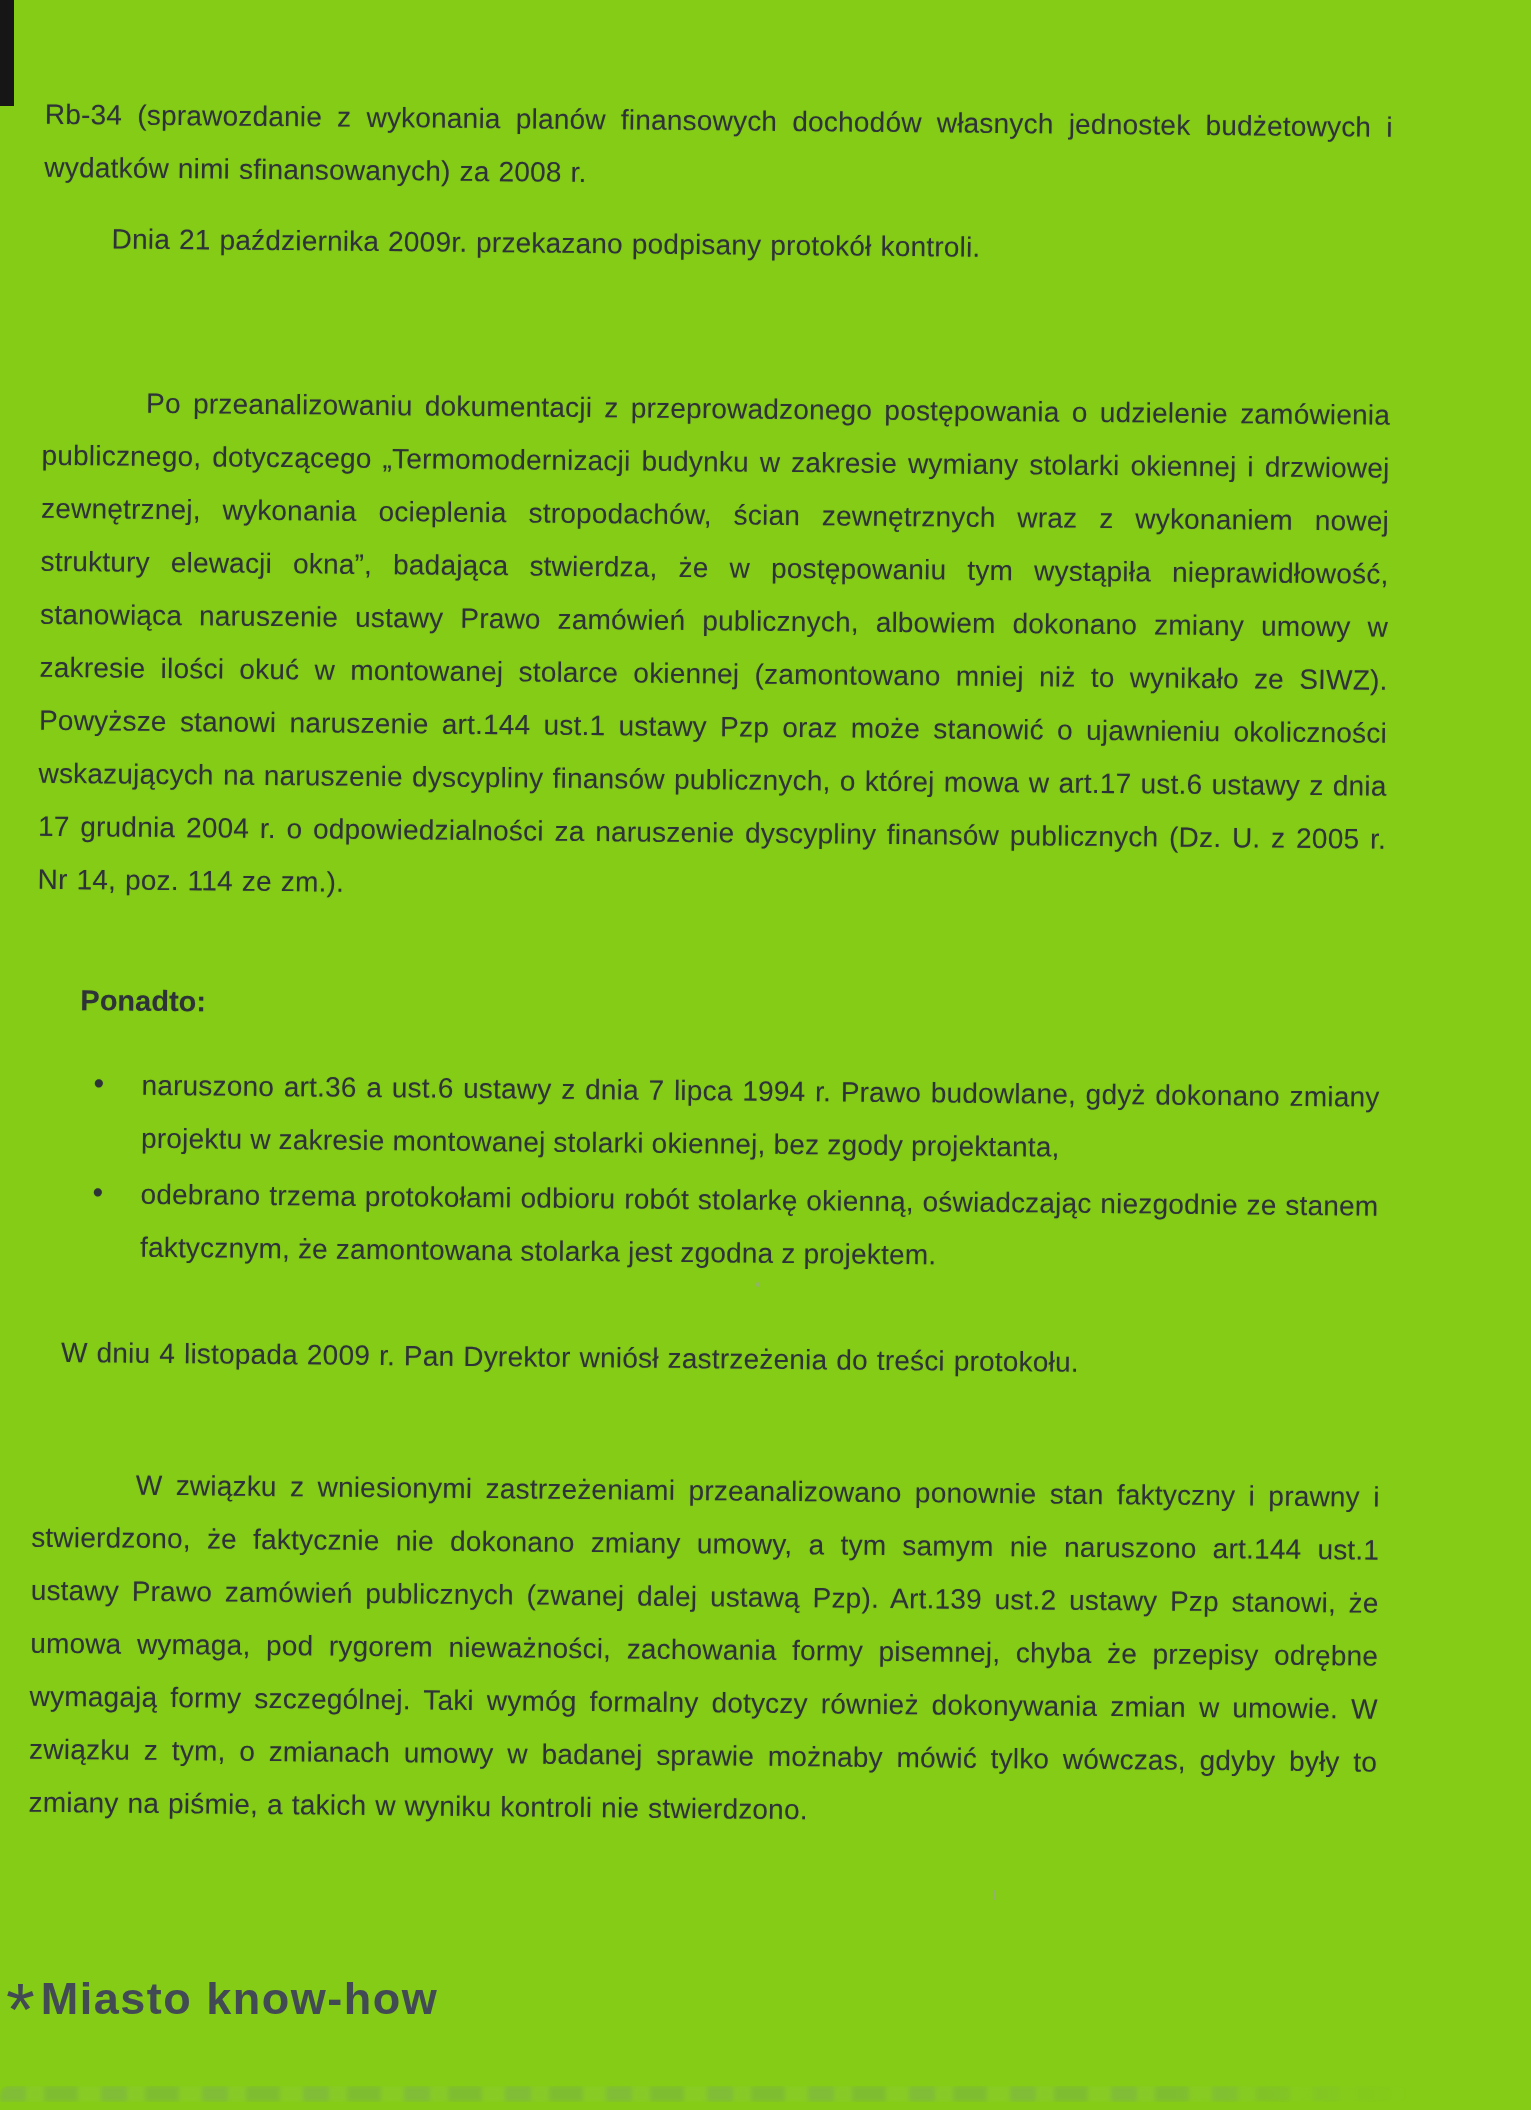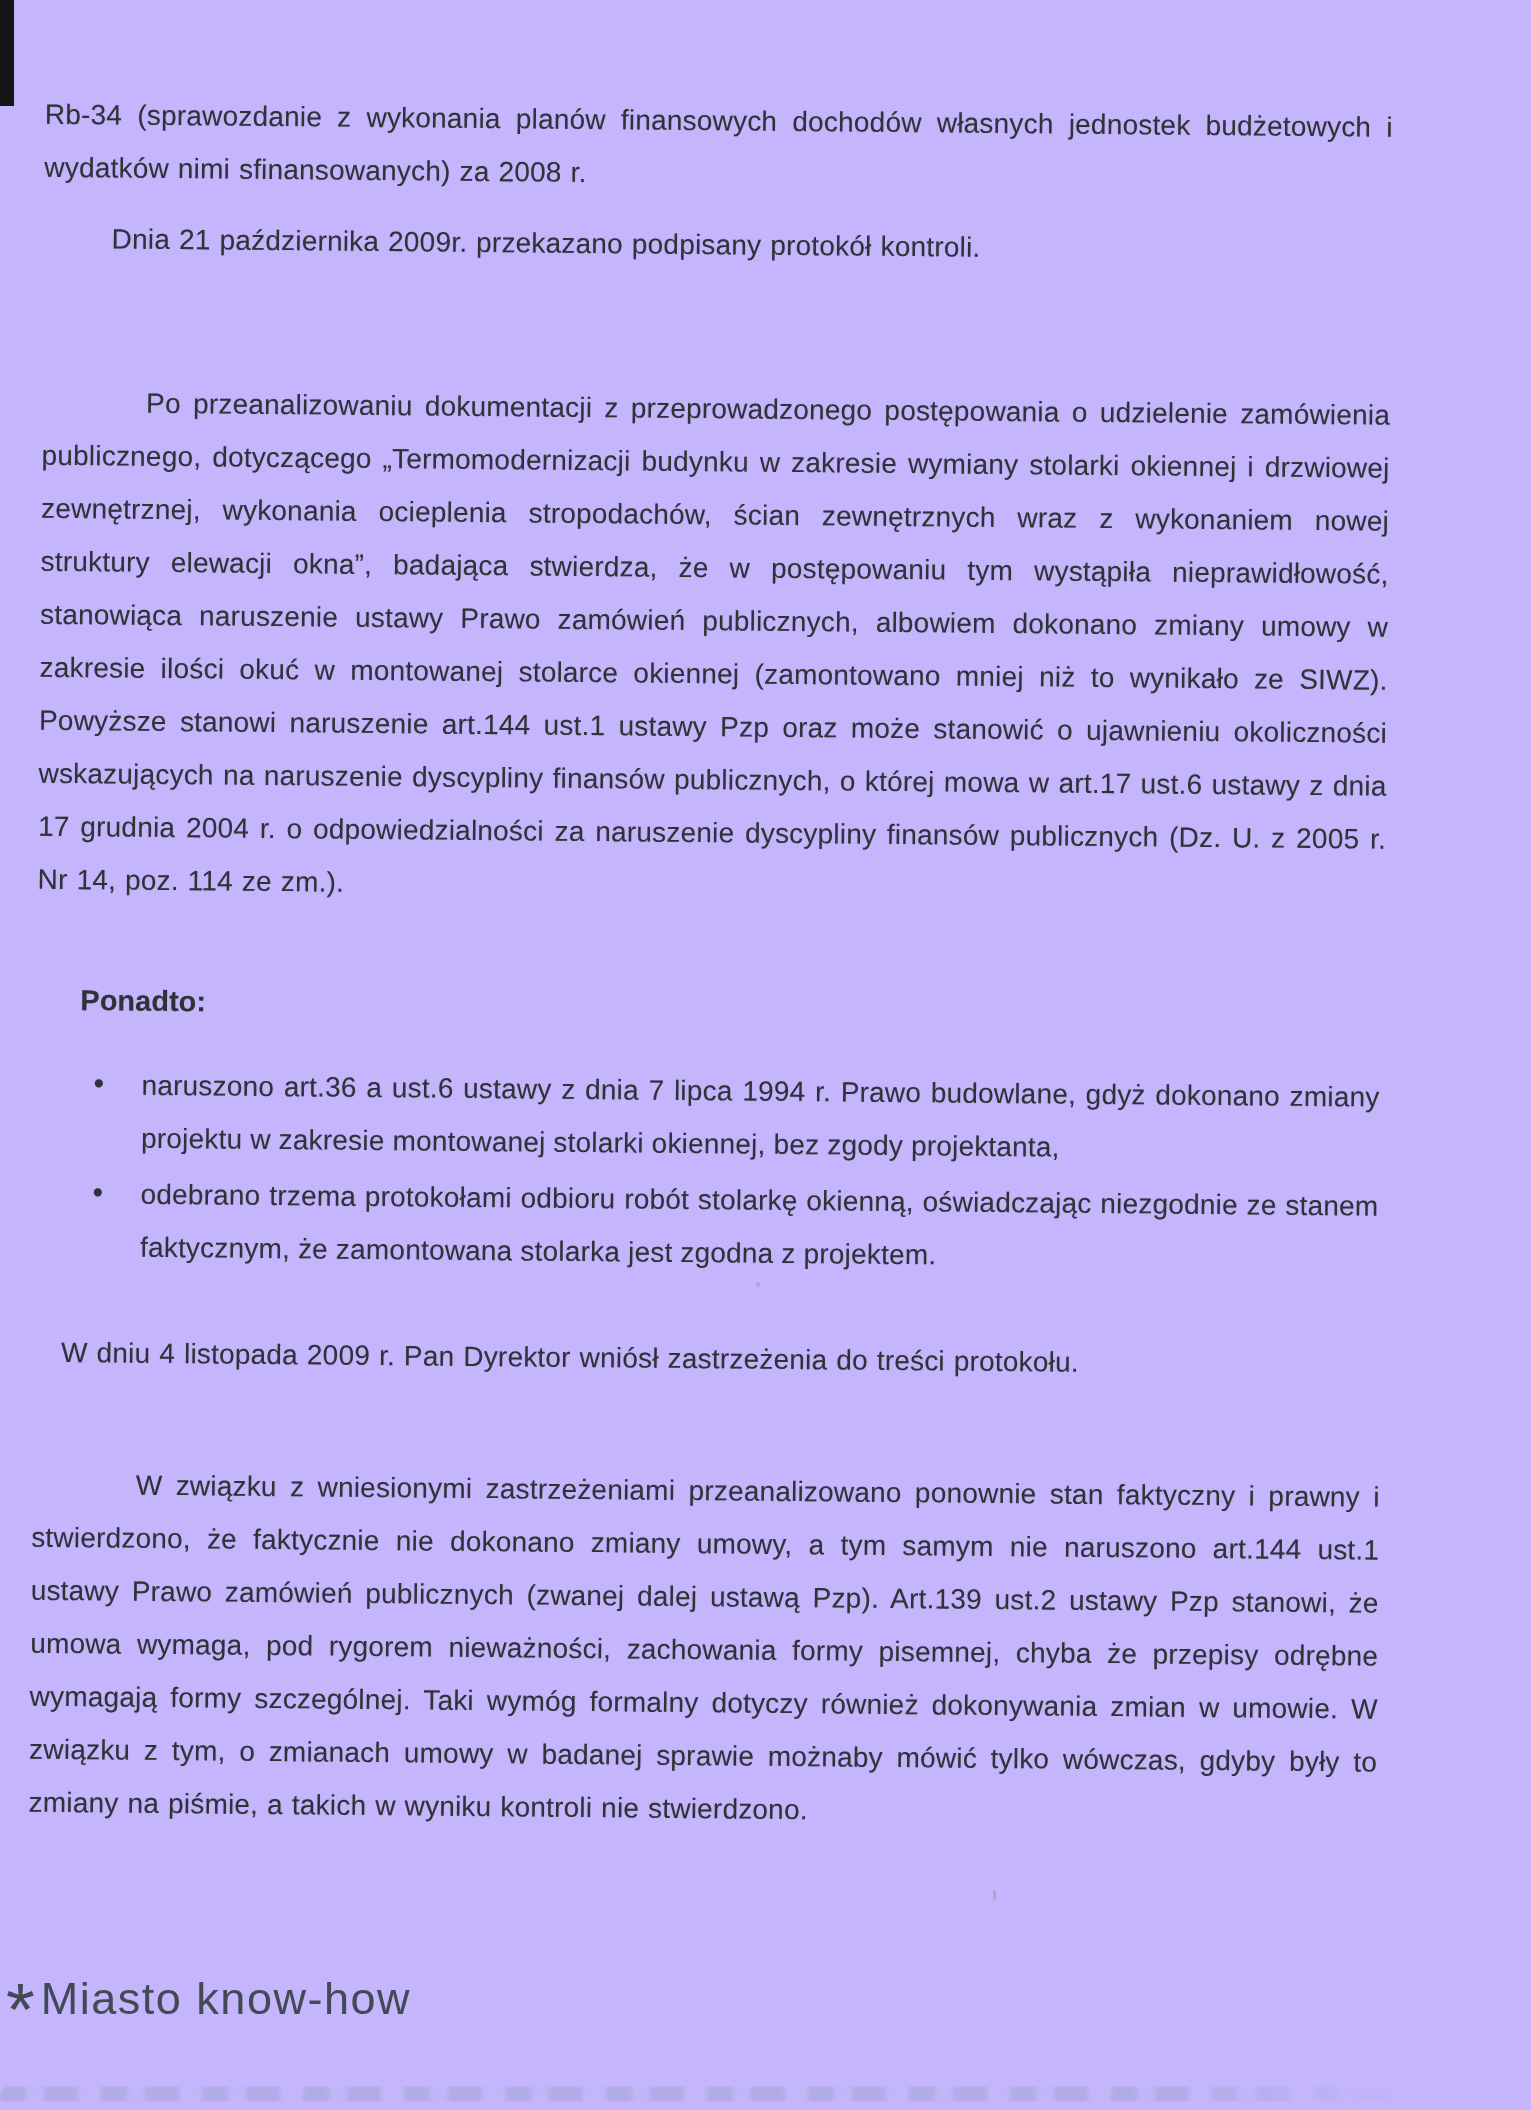--- a/index.html
+++ b/index.html
@@ -5,21 +5,21 @@
   html, body { margin: 0; padding: 0; }
   body {
     width: 1531px; height: 2110px;
     background: #fcfcfd;
     overflow: hidden;
     position: relative;
     font-family: "Liberation Sans", "DejaVu Sans", sans-serif;
   }
   .page {
     position: absolute; inset: 0;
-    background: #c4b5fd;
+    background: #84cc16;
   }
   
   .content {
     position: absolute;
     left: 46px; top: 0;
     width: 1348px; height: 2110px;
     transform: rotate(0.55deg);
     transform-origin: 20px 0;
     color: #2e3338;
     text-shadow: 0 0 1px rgba(60,65,70,0.30);
@@ -74,21 +74,21 @@
     font-size: 74px;
     line-height: 60px;
     transform: translateY(14px);
     margin-right: 6px;
     font-weight: 400;
   }
   .logo-text {
     font-size: 45px;
     line-height: 66px;
     letter-spacing: 1.5px;
-    font-weight: 400;
+    font-weight: 700;
   }
 
   
   .corner-artifact {
     position: absolute; left: 0; top: 0;
     width: 14px; height: 106px;
     background: #161616;
   }
   .bottom-smudge {
     position: absolute; left: 0; top: 2086px;

